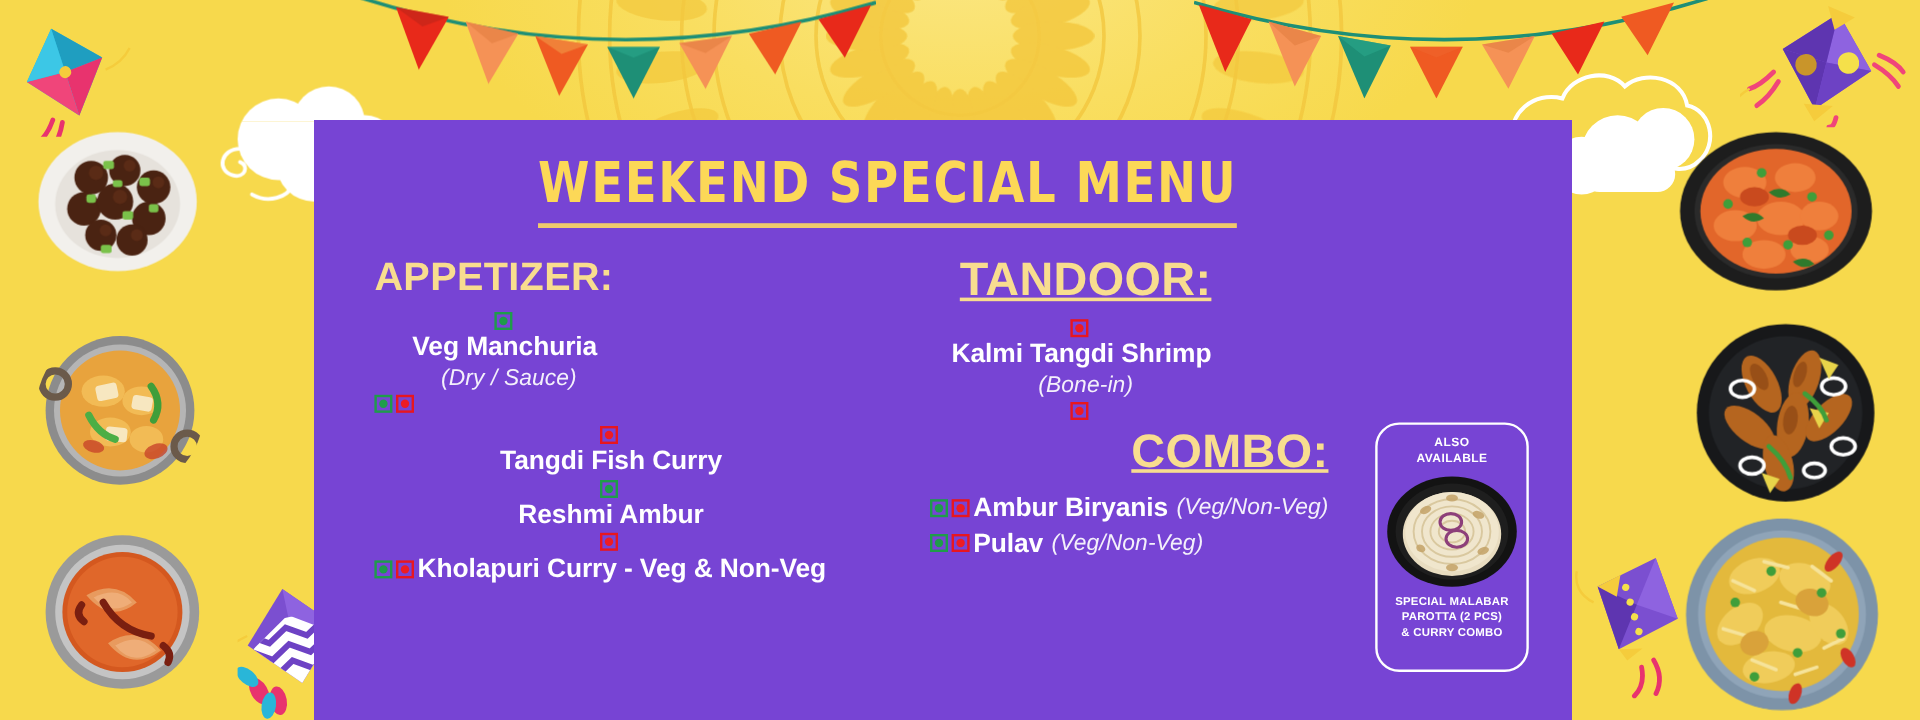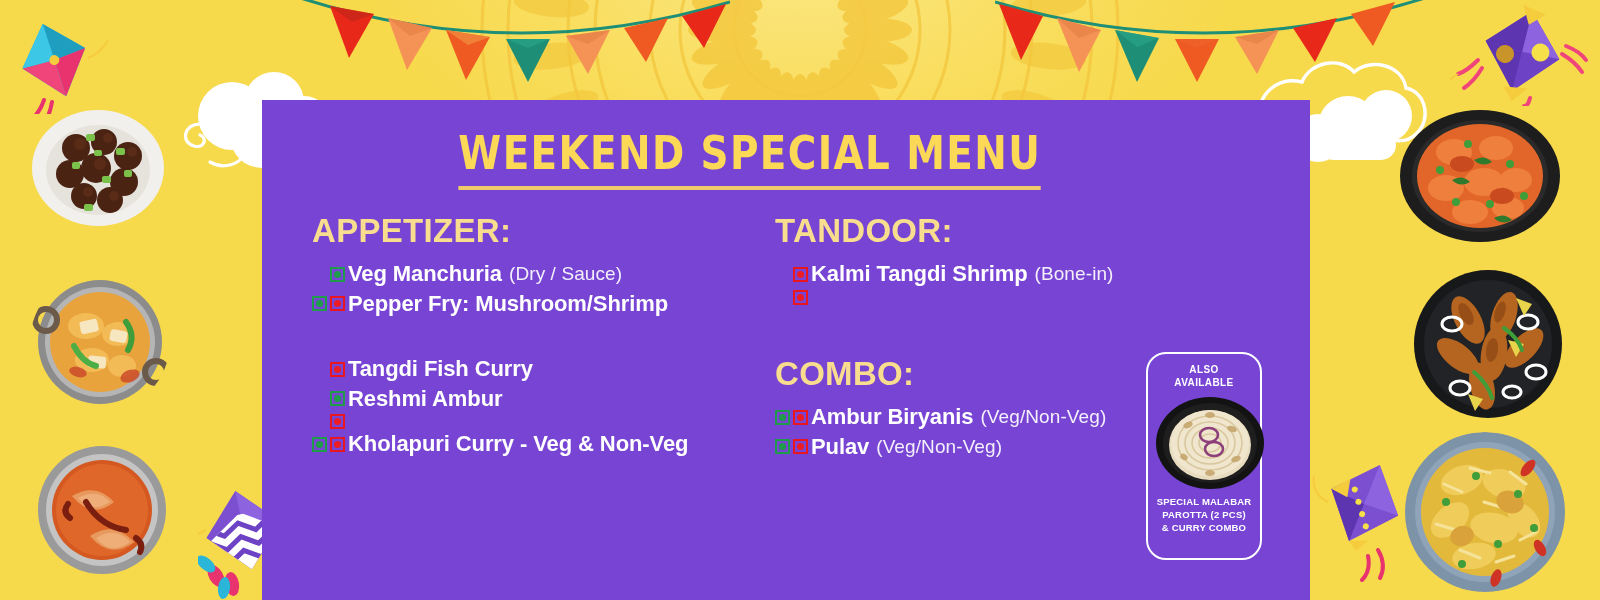--- a/index.html
+++ b/index.html
@@ -39,99 +39,100 @@
     left: 262px;
     top: 100px;
     width: 1048px;
     height: 500px;
     background: #7744d4;
   }
 
   
   .title-wrap {
     position: absolute;
-    left: 272px;
+    left: 262px;
     top: 128px;
     width: 956px;
     text-align: center;
   }
   .title {
     display: inline-block;
     font-family: "DejaVu Sans Condensed", "Liberation Sans Narrow", "Liberation Sans", sans-serif;
     font-weight: 700;
     font-size: 47px;
     letter-spacing: 1.5px;
     color: #fcd857;
     line-height: 1.05;
     transform: scaleX(.92);
     padding-bottom: 9px;
     border-bottom: 4px solid #f0c96b;
   }
 
   
-  .col { position: absolute; }
+  .col { position: absolute; text-align: right; }
   .col-left  { left: 312px; }
   .col-right { left: 775px; }
   .row-1 { top: 212px; }
   .row-2 { top: 355px; }
 
   .sec-head {
     font-size: 33px;
     font-weight: 700;
     color: #f8dd8f;
     letter-spacing: .3px;
     margin-bottom: 10px;
   }
-  .col-right .sec-head { font-size: 33px; }
+  .col-right .sec-head { font-size: 39px; text-decoration: underline; }
 
   .item {
     display: flex;
     align-items: center;
     color: #ffffff;
     font-size: 22px;
     font-weight: 700;
     line-height: 1.30;
     white-space: nowrap;
     margin-bottom: 1px;
   }
   .item .nm { letter-spacing: -.1px; }
   .item .note {
     font-weight: 400;
     font-size: 19px;
     margin-left: 7px;
     color: #f4f0fb;
     letter-spacing: .1px;
+    font-style: italic;
   }
 
   
   .marks { display: inline-flex; gap: 3px; margin-right: 3px; flex: 0 0 auto; }
   .mark {
     width: 15px; height: 15px;
     border: 2px solid #1f9c4a;
     display: inline-flex; align-items: center; justify-content: center;
     background: #7744d4;
   }
   .mark::after {
     content: "";
     width: 7px; height: 7px;
     border-radius: 50%;
     background: #1f9c4a;
   }
   .mark.nonveg { border-color: #e8161f; }
   .mark.nonveg::after { background: #ed1c24; }
 
   
-  .item.one-mark { margin-left: 18px; }
+  .item.one-mark { margin-left: 18px; flex-direction: column; }
 
   
   .also-card {
     position: absolute;
     left: 1146px;
     top: 352px;
-    width: 116px;
+    width: 128px;
     height: 208px;
     border: 2.5px solid #ffffff;
     border-radius: 20px;
     padding: 10px 6px 0;
     text-align: center;
     color: #ffffff;
   }
   .also-title {
     font-size: 10px;
     font-weight: 700;
@@ -623,21 +624,20 @@
         <span class="mark"></span>
       </span>
       <span class="nm">Veg Manchuria</span>
       <span class="note">(Dry / Sauce)</span>
     </div>
     <div class="item">
       <span class="marks">
         <span class="mark"></span>
         <span class="mark nonveg"></span>
       </span>
-      <span class="nm">Pepper Fry: Mushroom/Shrimp</span>
     </div>
   </div>
 
   <div class="col col-right row-1">
     <div class="sec-head">TANDOOR:</div>
     <div class="item one-mark">
       <span class="marks">
         <span class="mark nonveg"></span>
       </span>
       <span class="nm">Kalmi Tangdi Shrimp</span>

